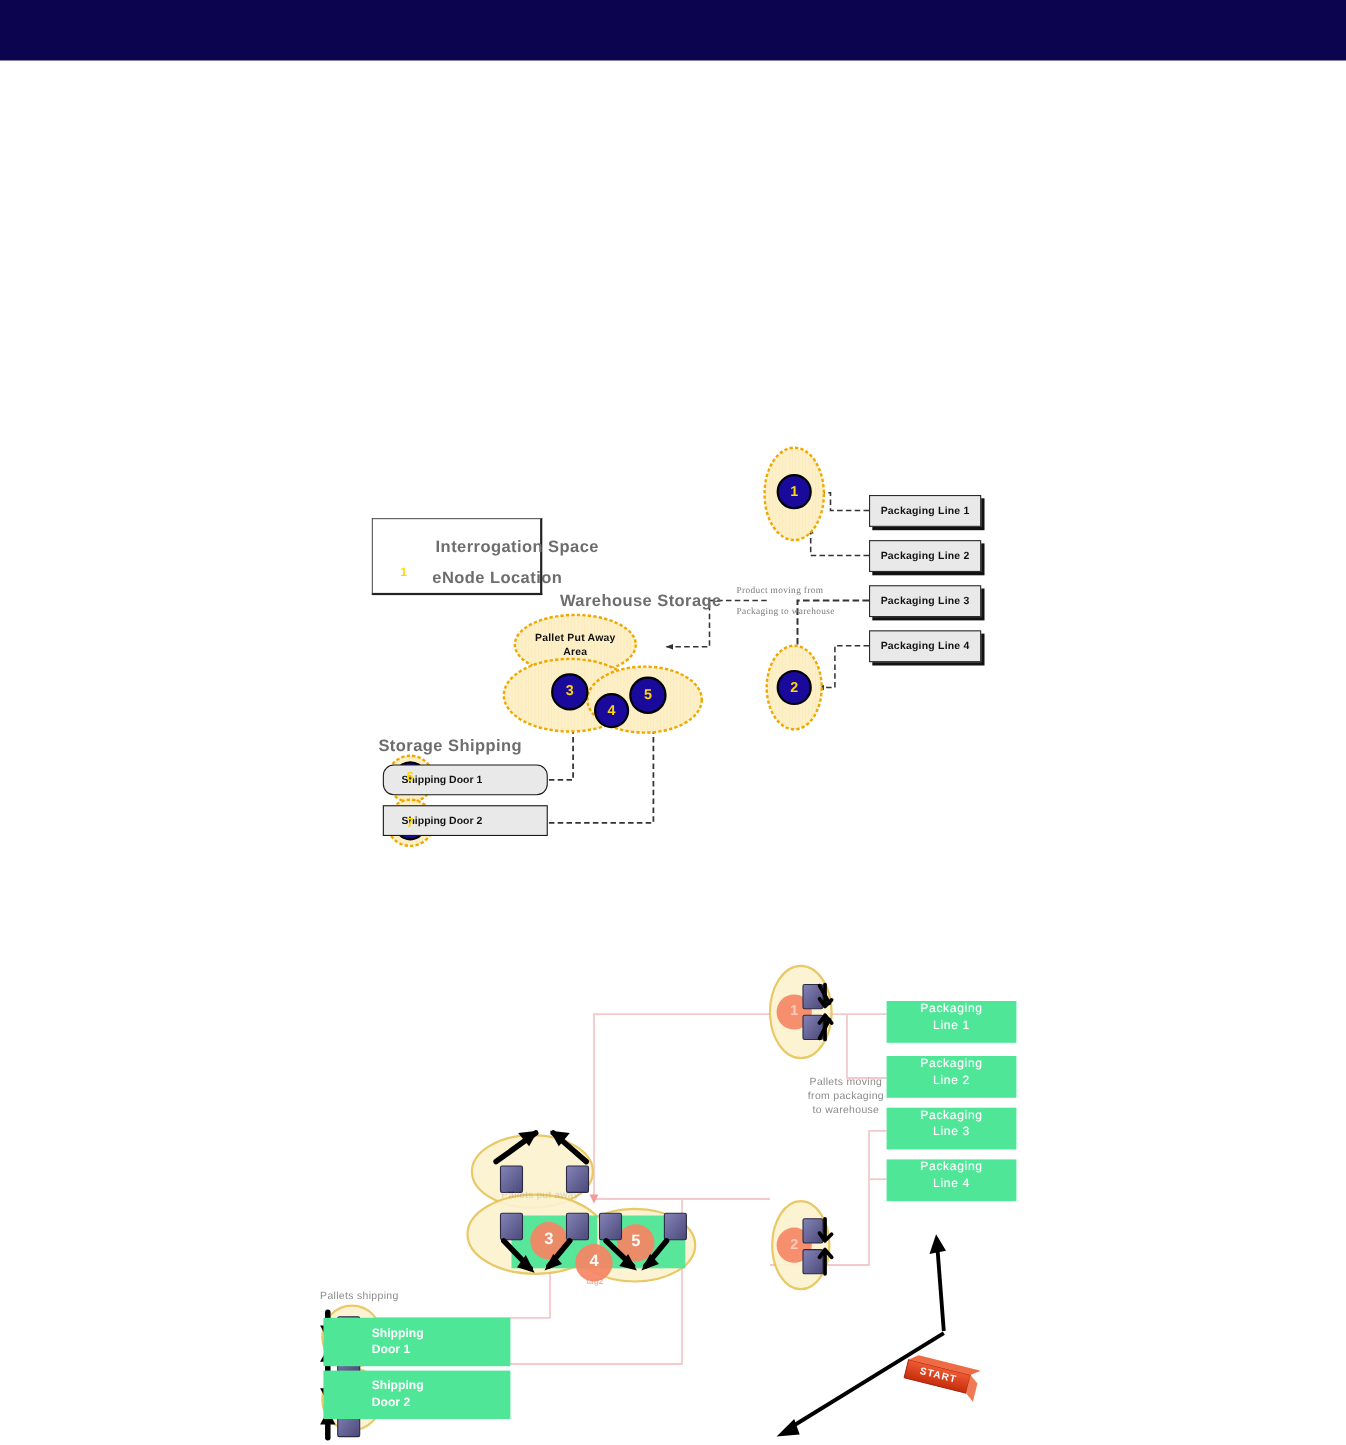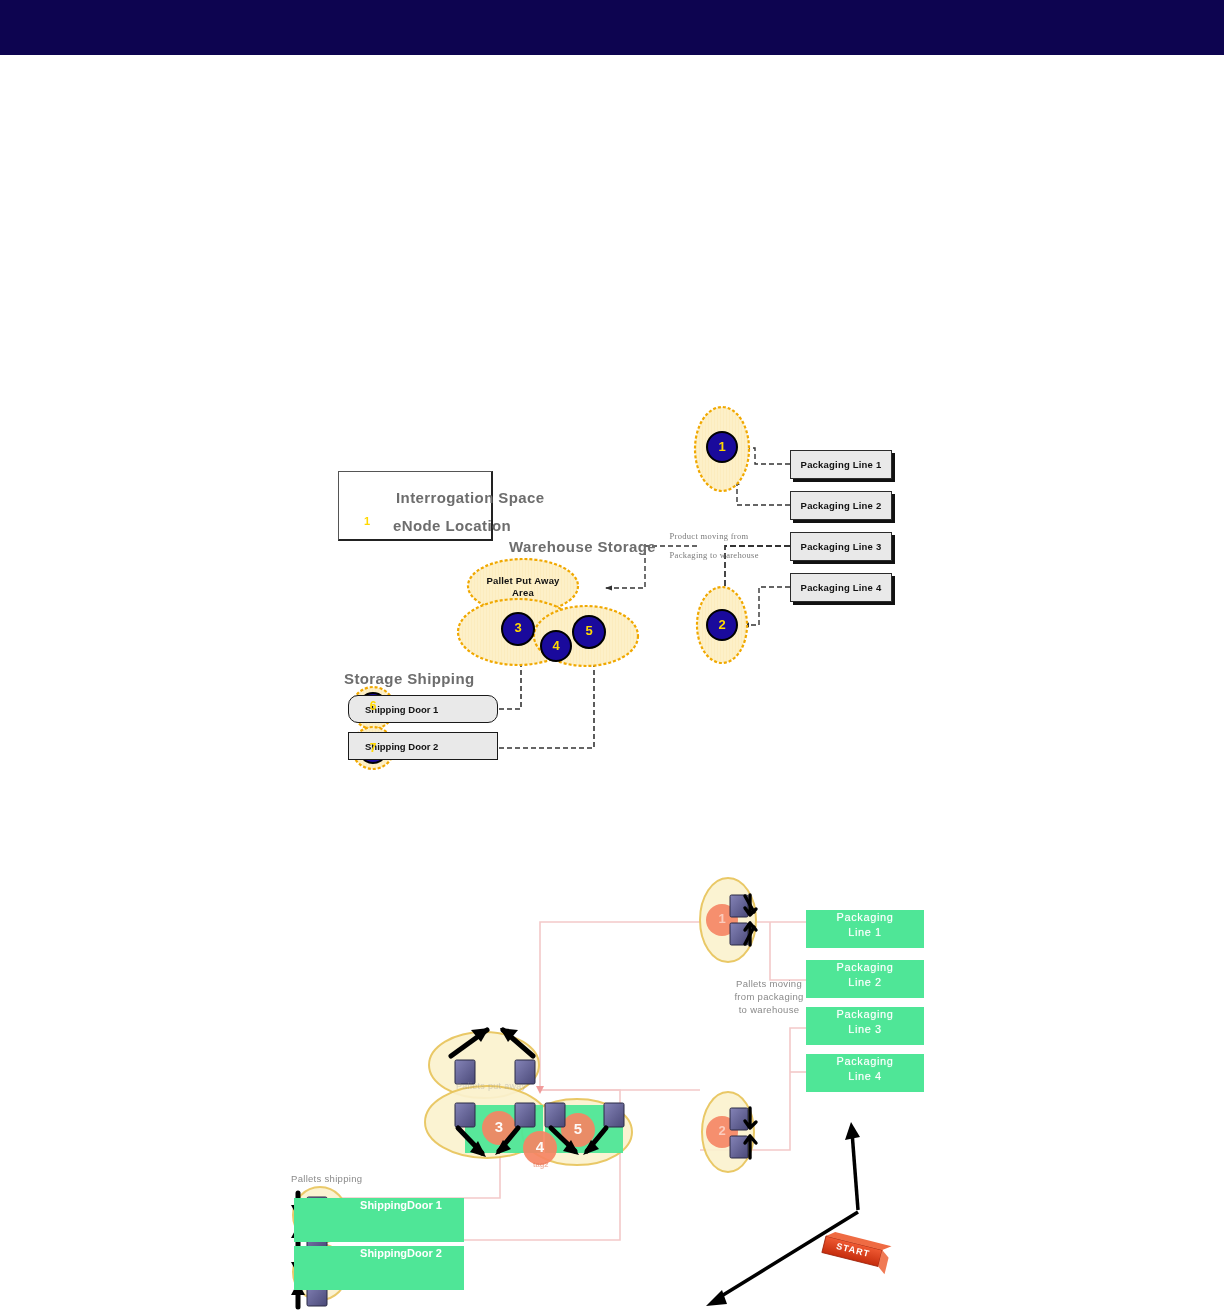--- a/index.html
+++ b/index.html
@@ -115,21 +115,21 @@
     font-size: 11px;
     font-weight: normal;
     letter-spacing: 0.6px;
     line-height: 1.35;
     text-shadow: 0 0 1px rgba(255,255,255,0.5);
   }
   .green-door {
     position: absolute;
     background: #4fe697;
     display: flex;
-    flex-direction: row;
+    flex-direction: column;
     justify-content: center;
     padding-left: 44px;
     color: #ffffff;
     font-size: 11px;
     font-weight: bold;
     line-height: 1.4;
   }
   .faint-text {
     position: absolute;
     color: rgba(150,150,150,0.38);

